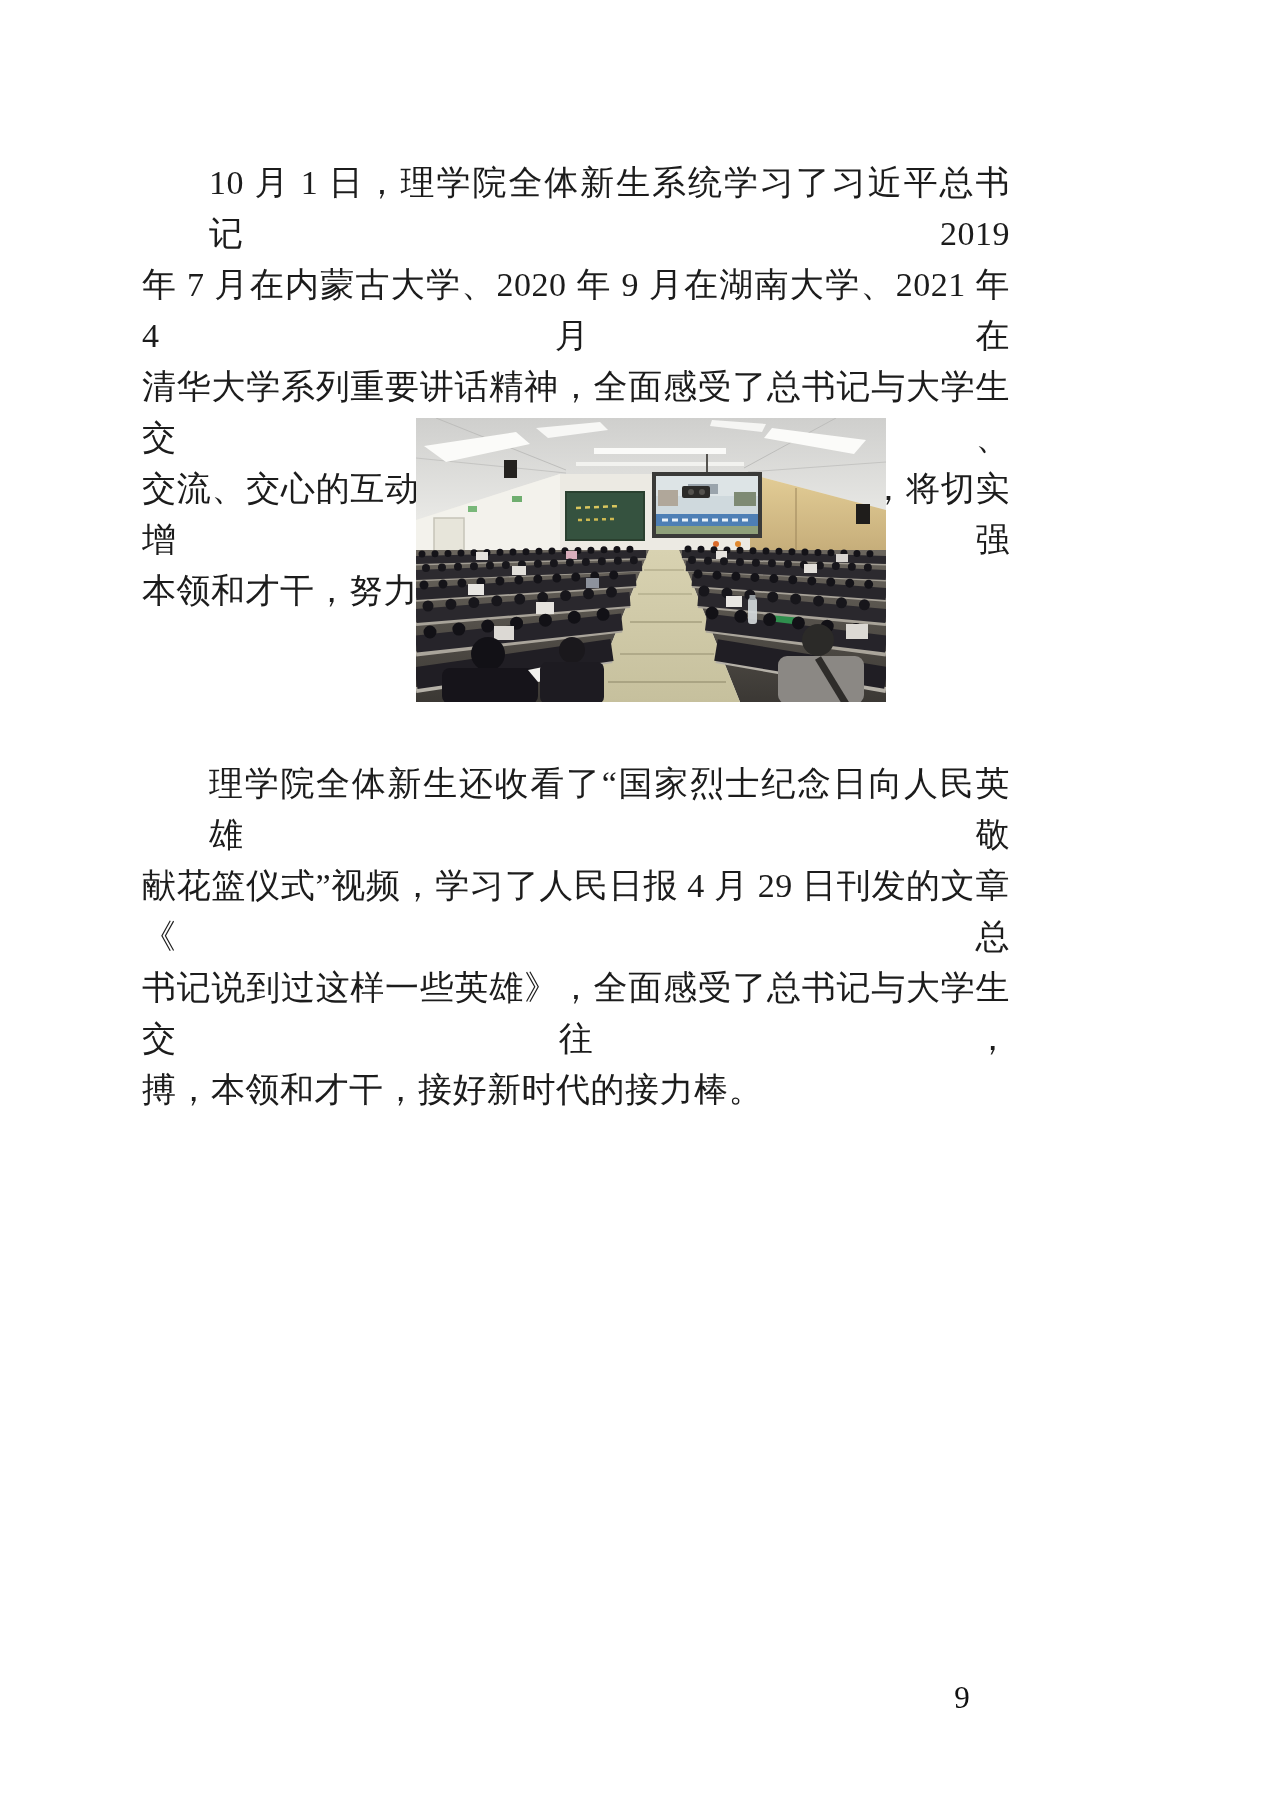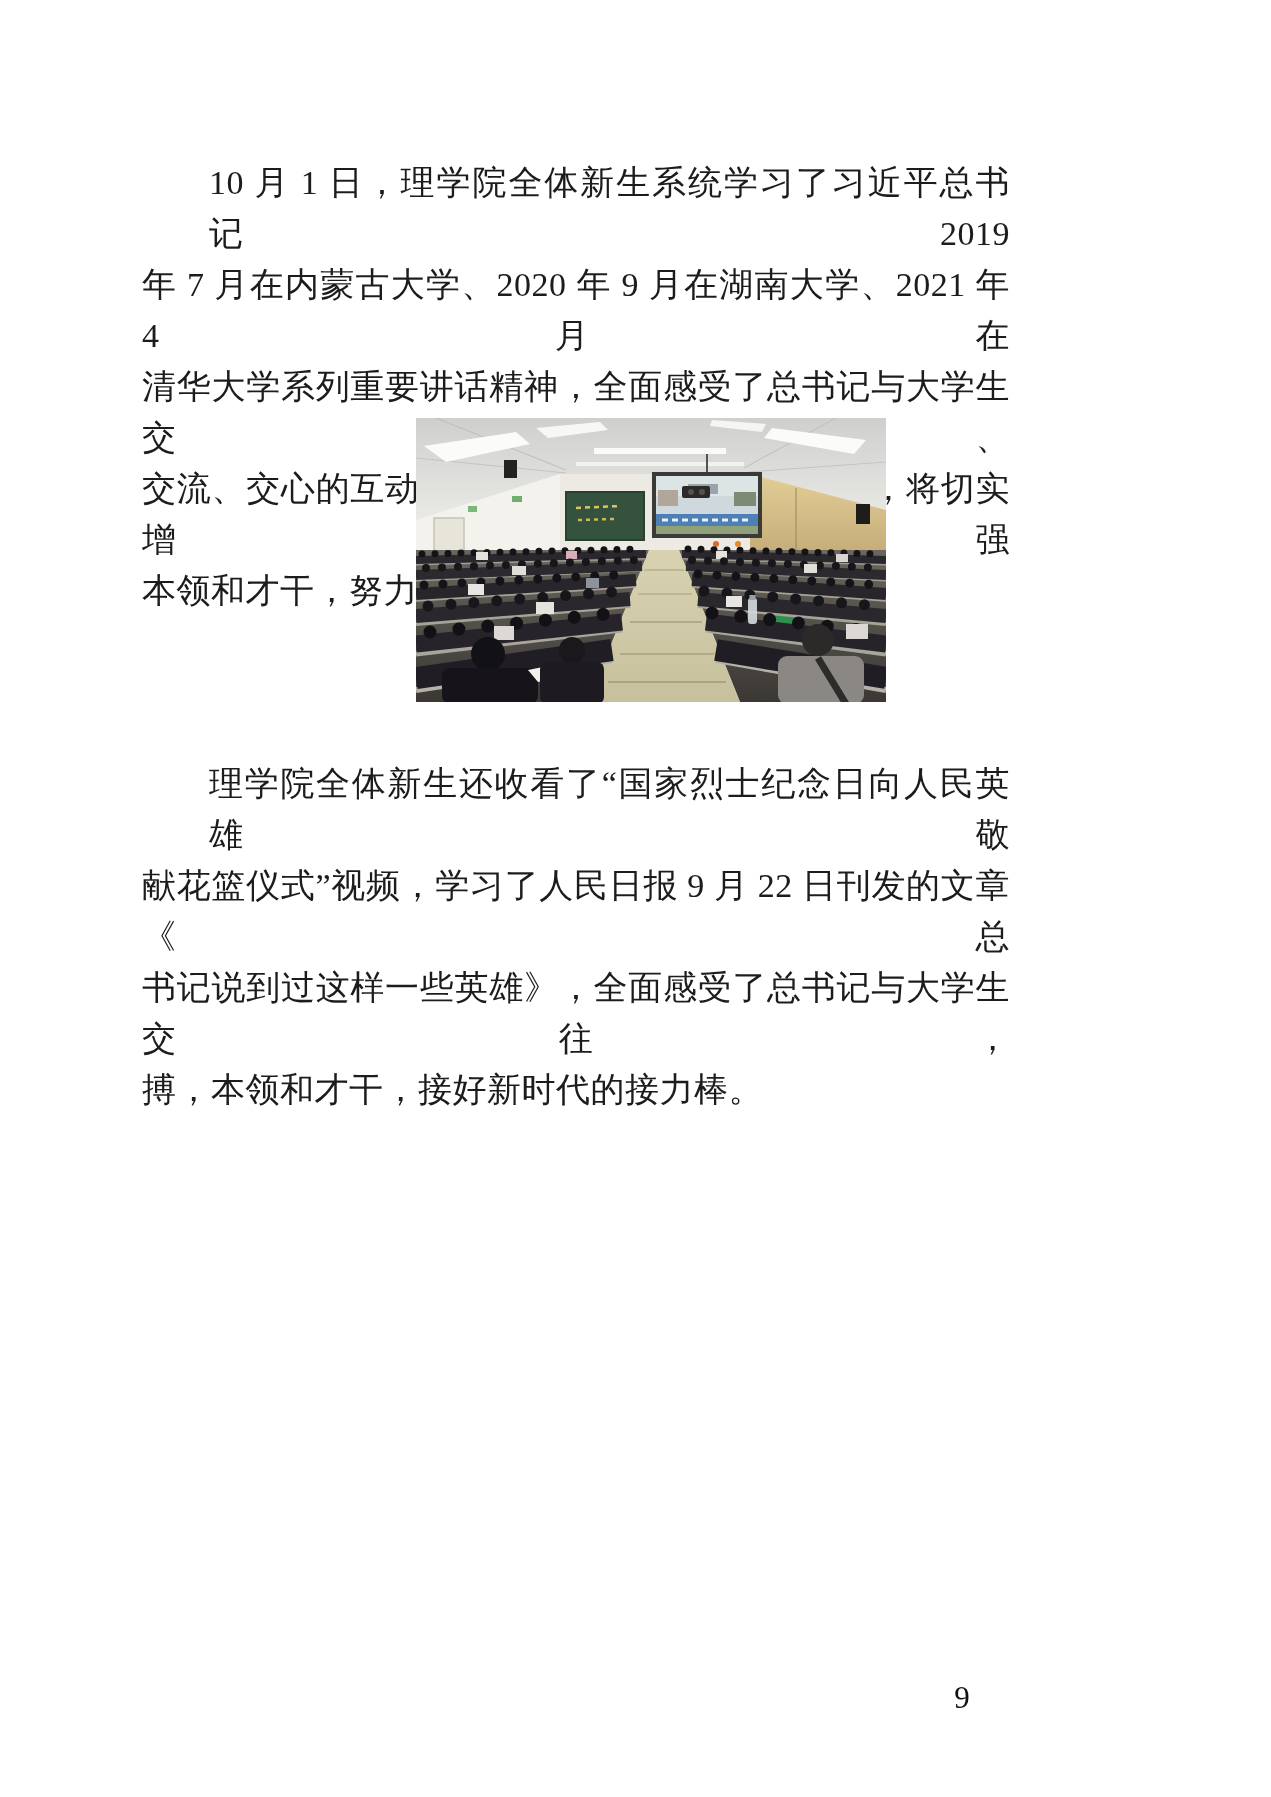--- a/index.html
+++ b/index.html
@@ -213,20 +213,20 @@
       <circle cx="156" cy="232" r="13" fill="#1a181c"></circle>
       <rect x="124" y="244" width="64" height="42" rx="7" fill="#1d1b21"></rect>
       <circle cx="402" cy="222" r="16" fill="#2b2a28"></circle>
       <rect x="362" y="238" width="86" height="48" rx="9" fill="#8b8884"></rect>
       <line x1="402" y1="240" x2="430" y2="286" stroke="#2e2c2a" stroke-width="7"></line>
     </svg>
   </figure>
 
   <div class="para para2">
     <div class="jline first-line">理学院全体新生还收看了“国家烈士纪念日向人民英雄敬</div>
-    <div class="jline">献花篮仪式”视频，学习了人民日报 9 月 22 日刊发的文章《总</div>
+    <div class="jline">献花篮仪式”视频，学习了人民日报 4 月 29 日刊发的文章《总</div>
     <div class="jline">书记说到过这样一些英雄》，全面感受了总书记与大学生交往，</div>
     <div class="jline last-line">搏，本领和才干，接好新时代的接力棒。</div>
   </div>
 
   <div class="page-number">9</div>
 
 </div>
 
 </body></html>

